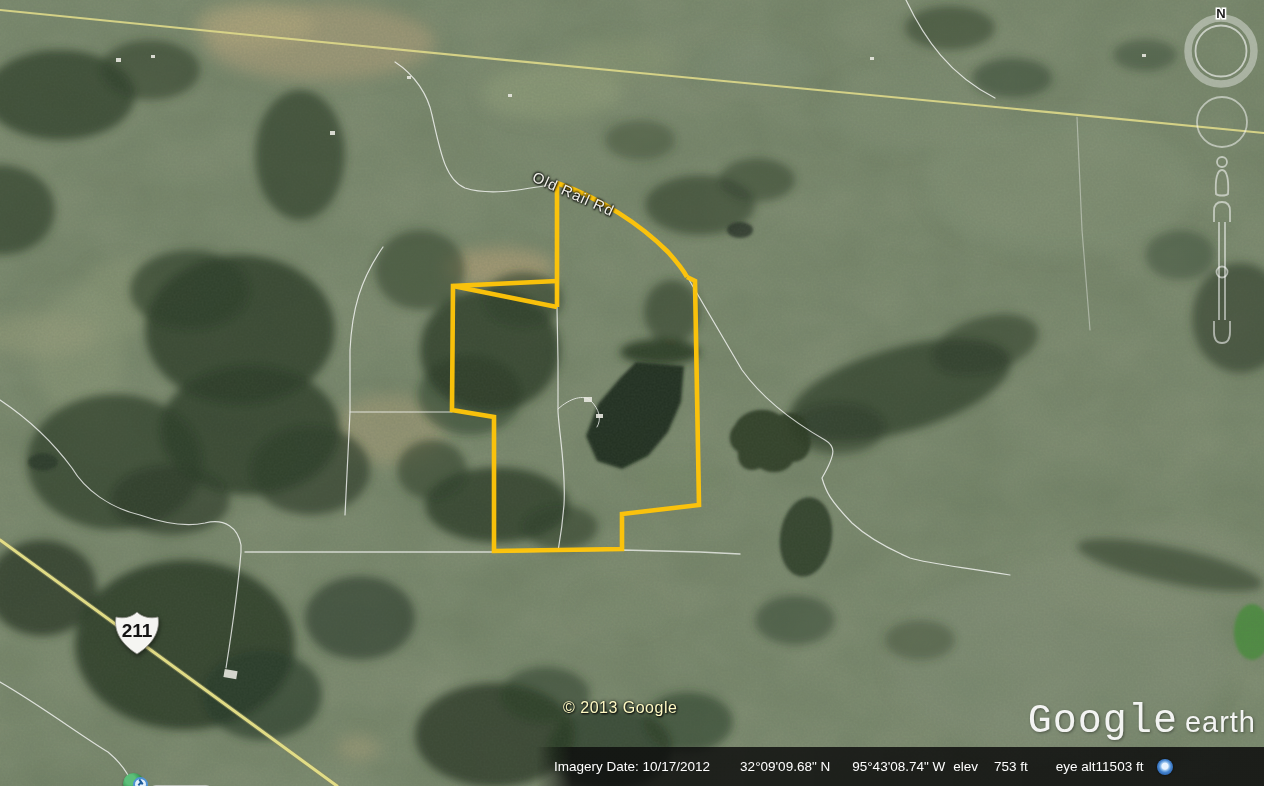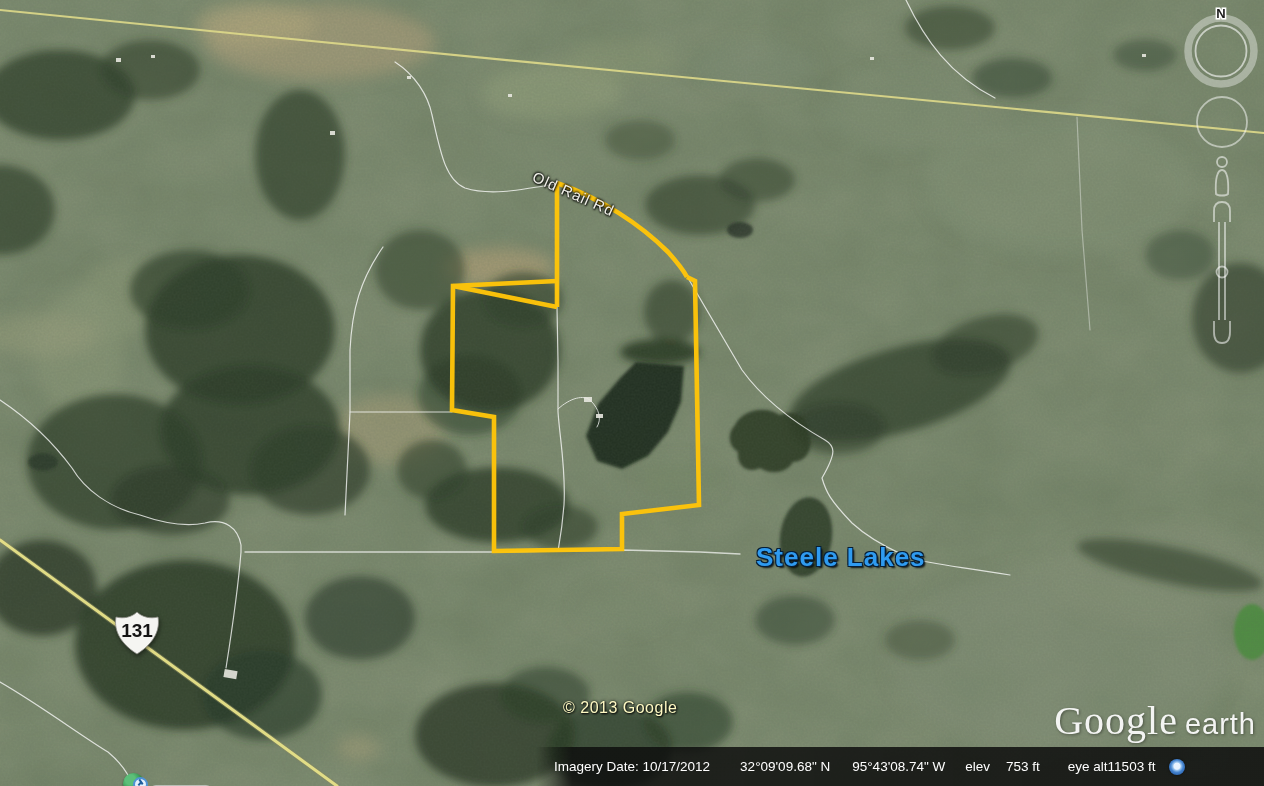--- a/index.html
+++ b/index.html
@@ -37,31 +37,31 @@
   .clock .mh{position:absolute;right:5px;top:7px;width:1.5px;height:6px;background:#1d5d9e;
     transform:rotate(-35deg);}
   .year-box{margin-left:4px;min-width:62px;height:24px;border:2px solid rgba(255,255,255,.55);
     border-radius:6px;background:rgba(50,50,50,.28);color:#fff;font-size:16px;font-weight:bold;
     display:flex;align-items:center;justify-content:center;padding:0 8px;
     text-shadow:1px 1px 1px #000;box-sizing:border-box;margin-top:28px;}
 
   
   .logo{position:absolute;right:8px;bottom:42px;display:flex;align-items:baseline;
     color:rgba(255,255,255,.93);text-shadow:1px 1px 3px rgba(0,0,0,.4);}
-  .logo .g{font-family:Liberation Serif, serif;font-size:40px;letter-spacing:1px;}
+  .logo .g{font-family:Liberation Mono, monospace;font-size:40px;letter-spacing:1px;}
   .logo .e{font-family:"Liberation Sans",sans-serif;font-size:29px;font-weight:300;
     margin-left:7px;letter-spacing:1px;}
 
   
   .statusbar{position:absolute;right:0;bottom:0;width:728px;height:39px;
     background:linear-gradient(90deg,rgba(12,12,12,0) 0,rgba(12,12,12,.82) 36px,rgba(12,12,12,.86) 100%);
     display:flex;align-items:center;color:#fff;font-size:13.5px;padding-left:18px;
     box-sizing:border-box;white-space:nowrap;}
   .statusbar span{display:inline-block;}
-  .sb-lat{margin-left:30px;} .sb-lon{margin-left:22px;} .sb-elevl{margin-left:20px;}
+  .sb-lat{margin-left:30px;} .sb-lon{margin-left:22px;} .sb-elevl{margin-left:8px;}
   .sb-elev{margin-left:16px;} .sb-eyel{margin-left:28px;} .sb-eye{}
   .orb{margin-left:14px;width:16px;height:16px;border-radius:50%;
     background:radial-gradient(circle at 50% 45%,#e8f3ff 0 26%,#9cc6ef 34%,#4584cf 52%,#2a62ad 78%,#1c4a8a 100%);
     box-shadow:0 0 2px rgba(0,0,0,.8);}
 
   
   #nav-controls{position:absolute;left:1174px;top:0;}
 </style>
 </head>
 <body>
@@ -207,28 +207,27 @@
 
     <g fill="none" stroke="#fec50a" stroke-width="4.6" opacity=".97" stroke-linejoin="miter">
       <path d="M 557,183 C 600,198 640,224 668,252 C 676,261 683,269 687,277"></path>
       <path d="M 557,183 L 557,307"></path>
       <path d="M 557,281 L 453,286 L 452,410 L 494,417 L 494,551 L 622,549 L 622,514 L 699,505 L 695,281 L 687,277"></path>
       <path d="M 557,307 L 453,286"></path>
     </g>
   </svg>
 
   <span class="road-label">Old Rail Rd</span>
-  <span class="place-label">Steele Lakes</span>
   <span class="copyright">© 2013 Google</span>
 
   <div class="shield">
     <svg width="50" height="45" viewBox="0 0 50 45">
       <path d="M25,1 C30,6 38,8 46,6 C48,17 44,31 25,43 C6,31 2,17 4,6 C12,8 20,6 25,1 Z" fill="#f5f5f2" stroke="#8a8a84" stroke-width="0.8"></path>
     </svg>
-    <span class="num">131</span>
+    <span class="num">211</span>
   </div>
 
   <div class="hist">
     <div class="clock">
       <div class="globe"></div>
         <div class="face"></div>
         <div class="hh"></div>
         <div class="mh"></div>
     </div>
     <div class="year-box">1995</div>

